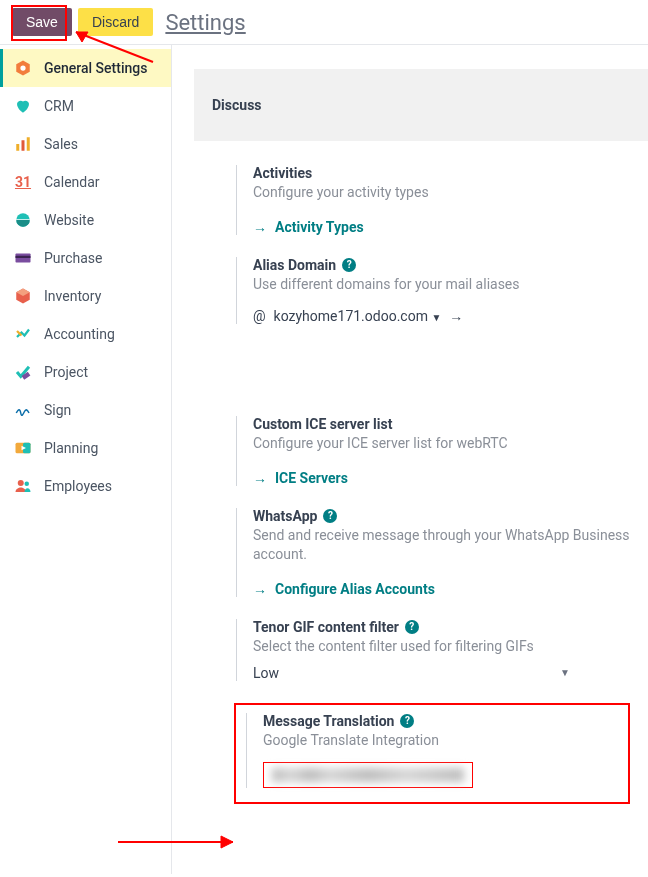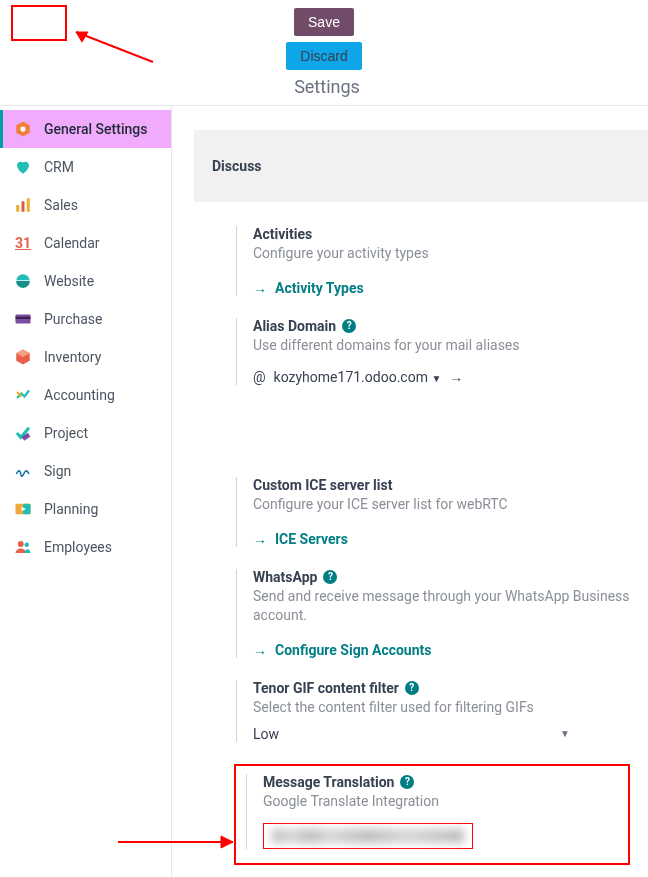--- a/index.html
+++ b/index.html
@@ -13,45 +13,45 @@
     overflow: hidden;
     position: relative;
   }
   
   .header {
     display: flex;
     align-items: center;
     padding: 8px 12px;
     border-bottom: 1px solid #e5e7eb;
     gap: 6px;
-    flex-direction: column;
   }
   .btn-save {
     background: #714B67;
     color: #fff;
     border: none;
     padding: 6px 14px;
     font-size: 14px;
     font-weight: 500;
     cursor: pointer;
     border-radius: 2px;
   }
   .btn-discard {
-    background: #0ea5e9;
+    background: #fde047;
     color: #374151;
     border: none;
     padding: 6px 14px;
     font-size: 14px;
     cursor: pointer;
     border-radius: 2px;
   }
   .header-title {
-    font-size: 18px;
+    font-size: 22px;
     color: #6b7280;
     margin-left: 6px;
+    text-decoration: underline;
   }
   .save-highlight {
     position: absolute;
     top: 5px;
     left: 11px;
     width: 56px;
     height: 36px;
     border: 2px solid #ff0000;
     pointer-events: none;
     z-index: 5;
@@ -69,21 +69,21 @@
   .sidebar-item {
     display: flex;
     align-items: center;
     gap: 12px;
     padding: 10px 14px;
     cursor: pointer;
     color: #4b5563;
     font-size: 14px;
   }
   .sidebar-item.active {
-    background: #f0abfc;
+    background: #fef9c3;
     color: #1f2937;
     font-weight: 500;
     border-left: 3px solid #00a09d;
     padding-left: 11px;
   }
   .sidebar-item .icon-slot {
     width: 18px;
     height: 18px;
     display: inline-flex;
     align-items: center;
@@ -373,21 +373,21 @@
     </div>
 
     <div class="setting-block">
       <div class="setting-title">
         <span>WhatsApp</span>
         <span class="help-icon">?</span>
       </div>
       <div class="setting-desc">Send and receive message through your WhatsApp Business account.</div>
       <div class="setting-link">
         <span class="arrow">→</span>
-        <span>Configure Sign Accounts</span>
+        <span>Configure Alias Accounts</span>
       </div>
     </div>
 
     <div class="setting-block">
       <div class="setting-title">
         <span>Tenor GIF content filter</span>
         <span class="help-icon">?</span>
       </div>
       <div class="setting-desc">Select the content filter used for filtering GIFs</div>
       <div class="select-row">

